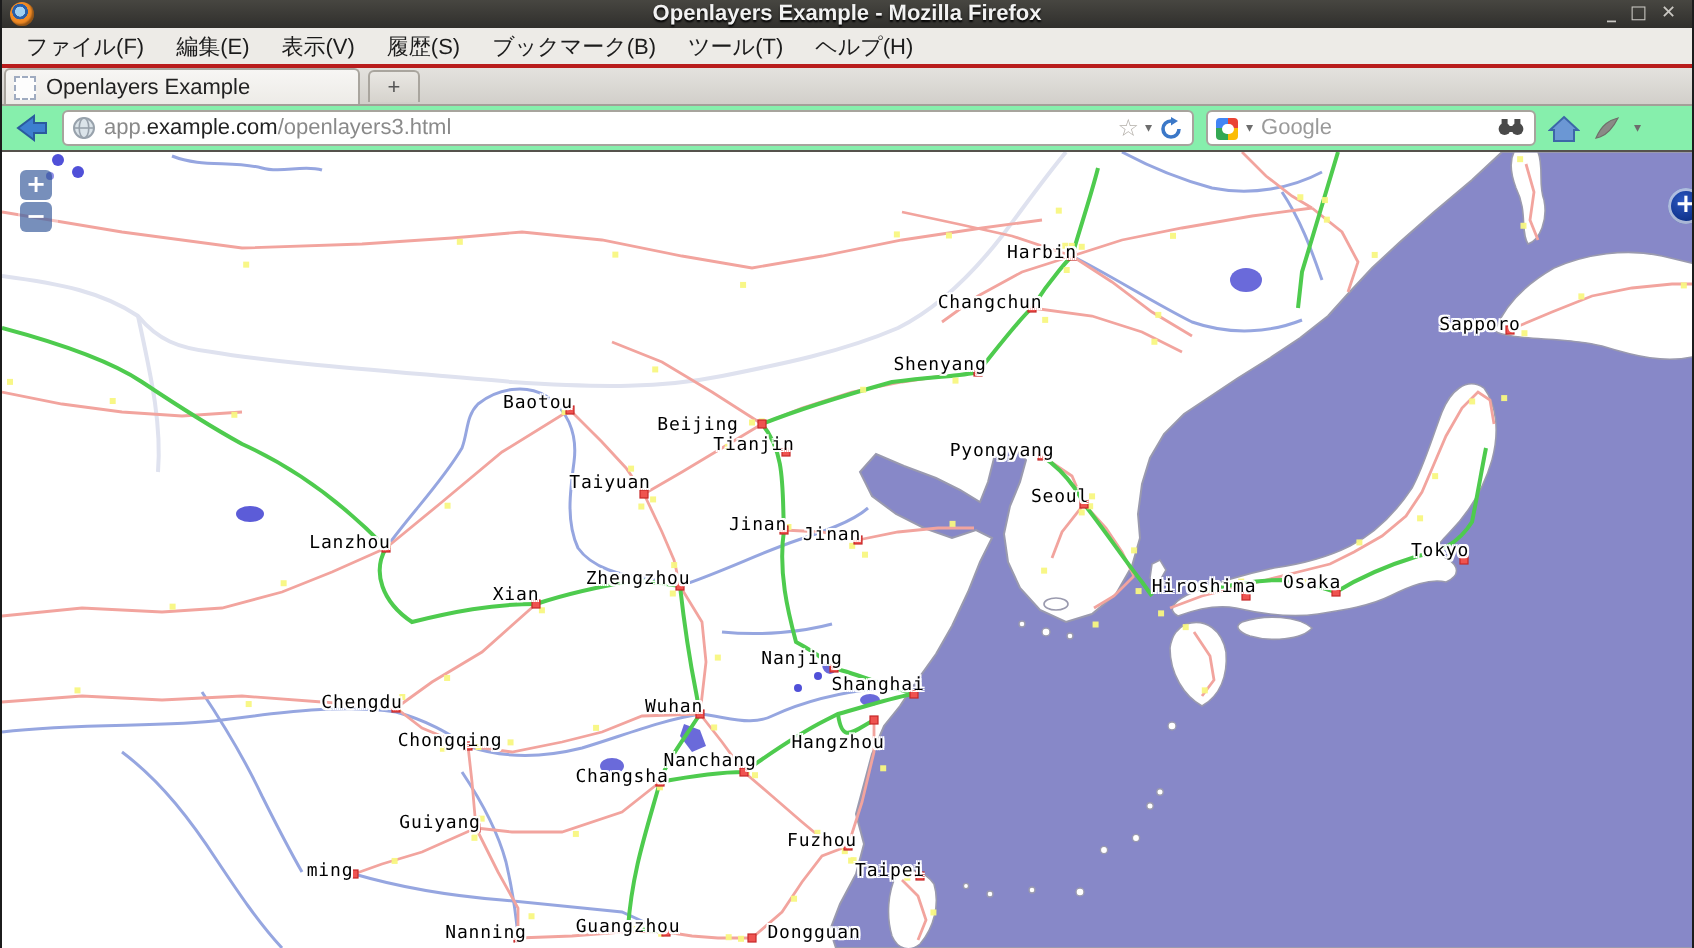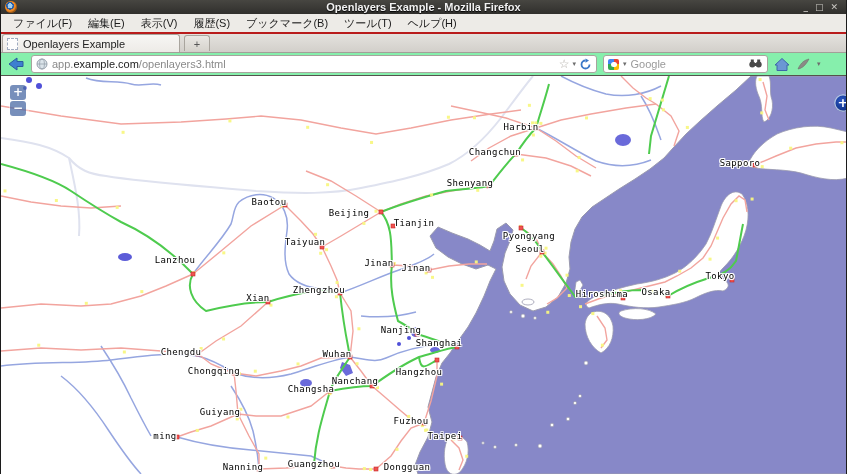--- a/index.html
+++ b/index.html
@@ -381,38 +381,38 @@
         <rect x="330" y="388" width="4" height="4" fill="#ef5350" stroke="#c62828" stroke-width="0.6"></rect>
         <rect x="373" y="391" width="4" height="4" fill="#ef5350" stroke="#c62828" stroke-width="0.6"></rect>
       </svg>
     <div id="labels">
         <div class="map-label" style="left: 520px; top: 51px;">Harbin</div>
         <div class="map-label" style="left: 494px; top: 76px;">Changchun</div>
         <div class="map-label" style="left: 469px; top: 107px;">Shenyang</div>
         <div class="map-label" style="left: 739px; top: 87px;">Sapporo</div>
         <div class="map-label" style="left: 268px; top: 126px;">Baotou</div>
         <div class="map-label" style="left: 348px; top: 137px;">Beijing</div>
-        <div class="map-label" style="left: 376px; top: 147px; margin-left: 37px;">Tianjin</div>
+        <div class="map-label" style="left: 376px; top: 147px;">Tianjin</div>
         <div class="map-label" style="left: 304px; top: 166px;">Taiyuan</div>
         <div class="map-label" style="left: 378px; top: 187px;">Jinan</div>
         <div class="map-label" style="left: 415px; top: 192px;">Jinan</div>
-        <div class="map-label" style="left: 174px; top: 184px;">Lanzhou</div>
+        <div class="map-label" style="left: 174px; top: 196px;">Lanzhou</div>
         <div class="map-label" style="left: 318px; top: 214px;">Zhengzhou</div>
         <div class="map-label" style="left: 257px; top: 222px;">Xian</div>
-        <div class="map-label" style="left: 500px; top: 160px; margin-left: 28px;">Pyongyang</div>
+        <div class="map-label" style="left: 500px; top: 150px;">Pyongyang</div>
         <div class="map-label" style="left: 529px; top: 173px;">Seoul</div>
         <div class="map-label" style="left: 601px; top: 218px;">Hiroshima</div>
         <div class="map-label" style="left: 655px; top: 216px;">Osaka</div>
         <div class="map-label" style="left: 719px; top: 200px;">Tokyo</div>
         <div class="map-label" style="left: 400px; top: 254px;">Nanjing</div>
         <div class="map-label" style="left: 438px; top: 267px;">Shanghai</div>
         <div class="map-label" style="left: 418px; top: 281px; margin-top: 15px;">Hangzhou</div>
         <div class="map-label" style="left: 336px; top: 278px;">Wuhan</div>
         <div class="map-label" style="left: 180px; top: 276px;">Chengdu</div>
-        <div class="map-label" style="left: 213px; top: 295px;">Chongqing</div>
+        <div class="map-label" style="left: 224px; top: 295px;">Chongqing</div>
         <div class="map-label" style="left: 354px; top: 305px;">Nanchang</div>
         <div class="map-label" style="left: 310px; top: 313px;">Changsha</div>
         <div class="map-label" style="left: 219px; top: 336px;">Guiyang</div>
         <div class="map-label" style="left: 164px; top: 360px;">ming</div>
         <div class="map-label" style="left: 410px; top: 345px;">Fuzhou</div>
         <div class="map-label" style="left: 444px; top: 360px;">Taipei</div>
         <div class="map-label" style="left: 242px; top: 391px;">Nanning</div>
         <div class="map-label" style="left: 313px; top: 388px;">Guangzhou</div>
         <div class="map-label" style="left: 359px; top: 391px; margin-left: 47px;">Dongguan</div>
       </div>

